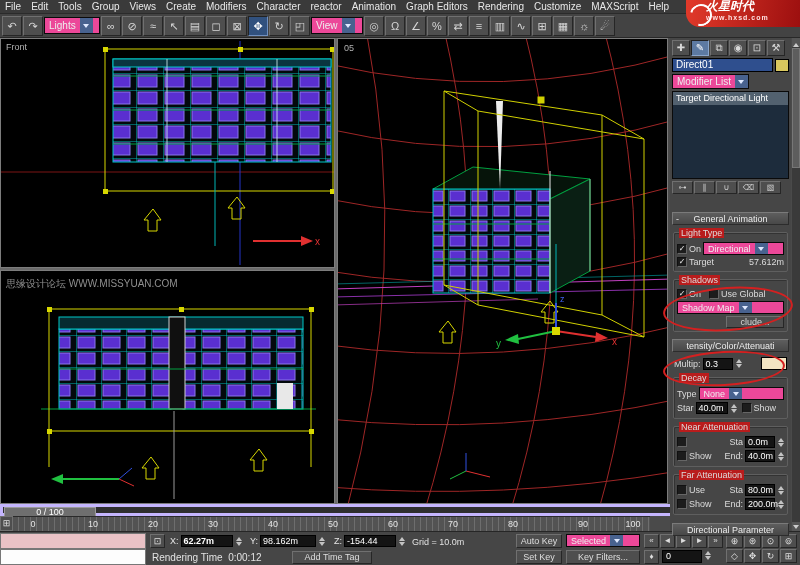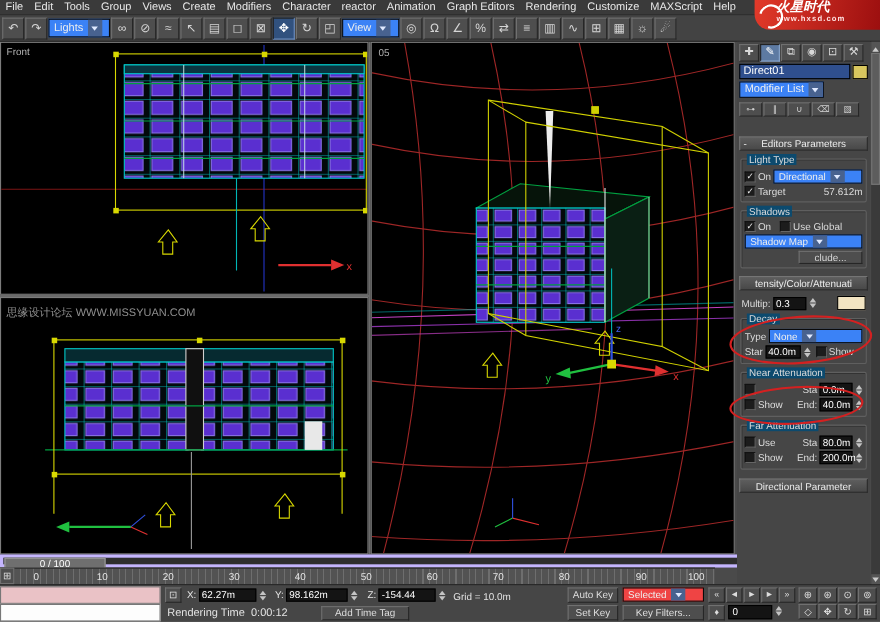--- a/index.html
+++ b/index.html
@@ -8,21 +8,21 @@
   #root{position:absolute;left:0;top:0;width:800px;height:565px;background:#4a4a4a;border-radius:20px;}
 
   
   .menubar{position:absolute;left:0;top:0;width:800px;height:14px;background:#3a3a3a;border-bottom:1px solid #2b2b2b;display:flex;align-items:center;font-size:10px;color:#e8e8e8;z-index:5;}
   .mi{padding:0 5px;white-space:nowrap;}
 
   
   .toolbar{position:absolute;left:0;top:14px;width:800px;height:24px;background:#434343;border-bottom:1px solid #282828;display:flex;align-items:center;gap:1px;padding:0 2px;z-index:5;}
   .tbtn{width:20px;height:20px;background:#4e4e4e;border:1px solid;border-color:#707070 #262626 #262626 #707070;color:#d6d6d6;font-size:11px;line-height:18px;text-align:center;flex:0 0 auto;}
   .tbtn.active{background:#31517e;border-color:#222 #6f8fbf #6f8fbf #222;color:#fff;}
-  .combo{height:17px;background:#3b82f6;border:1px solid #0a0a0a;color:#eee;font-size:10px;display:inline-flex;align-items:center;flex:0 0 auto;}
+  .combo{height:17px;background:#ec4899;border:1px solid #0a0a0a;color:#eee;font-size:10px;display:inline-flex;align-items:center;flex:0 0 auto;}
   .combo .txt{padding:0 4px;white-space:nowrap;overflow:hidden;}
   .carrow{width:13px;align-self:stretch;background:#48628f;display:flex;align-items:center;justify-content:center;}
   .carrow::after{content:"";border:3px solid transparent;border-top:4px solid #dfe9ff;margin-top:4px;}
 
   
   .logo{position:absolute;right:0;top:0;width:114px;height:27px;z-index:40;background:linear-gradient(100deg,#e23a2a,#9c0f0f);border-radius:0 0 0 14px;display:flex;align-items:flex-start;padding-left:20px;}
   .logo::before{content:"";position:absolute;left:4px;top:4px;width:18px;height:18px;border:2px solid #fff;border-radius:50%;border-left-color:transparent;transform:rotate(-30deg);}
   .logo .brand{color:#fff;font-weight:bold;font-size:12px;font-style:italic;line-height:12px;}
   .logo .site{display:block;color:#ffe2e2;font-size:7px;letter-spacing:1px;font-style:normal;}
 
@@ -45,21 +45,21 @@
   .modlist{margin:0 14px 2px 2px;height:15px;}
   .modlist .txt{flex:1;}
   .stack{margin:0 2px;height:88px;background:#1d2c3c;border:1px solid #0a0a0a;overflow:hidden;}
   .stackitem{height:13px;background:#52616f;color:#fff;font-size:9px;padding:0 3px;line-height:13px;white-space:nowrap;}
   .stackbtns{display:flex;gap:1px;padding:2px;}
   .sbtn{width:21px;height:13px;background:#4e4e4e;border:1px solid;border-color:#707070 #262626 #262626 #707070;text-align:center;font-size:8px;line-height:11px;color:#d0d0d0;}
 
   .roll{height:13px;background:linear-gradient(#5e5e5e,#484848);border:1px solid;border-color:#7a7a7a #2c2c2c #2c2c2c #7a7a7a;margin:0 2px;display:flex;align-items:center;justify-content:center;position:relative;font-size:9px;color:#ececec;white-space:nowrap;overflow:hidden;}
   .roll .minus{position:absolute;left:3px;}
   .grp{border:1px solid #5f5f5f;box-shadow:inset 1px 1px 0 #333;border-radius:2px;margin:7px 3px 0 3px;position:relative;padding:7px 2px 2px 2px;}
-  .grp-title{position:absolute;top:-5px;left:5px;background:#0c4a6e;padding:0 2px;font-size:9px;color:#dcdcdc;white-space:nowrap;}
+  .grp-title{position:absolute;top:-5px;left:5px;background:#b91c1c;padding:0 2px;font-size:9px;color:#dcdcdc;white-space:nowrap;}
   .cp-row{display:flex;align-items:center;gap:2px;margin:2px 1px;white-space:nowrap;}
   .cp-lbl{font-size:9px;color:#dcdcdc;}
   .chk{width:10px;height:10px;background:#1c1c1c;border:1px solid;border-color:#111 #666 #666 #111;display:inline-flex;align-items:center;justify-content:center;flex:0 0 auto;}
   .chk i{font-style:normal;font-size:8px;line-height:8px;color:#efefef;}
   .numfield{display:inline-flex;align-items:center;background:#141414;border:1px solid #000;height:12px;padding:0 2px;color:#fff;font-size:9px;}
   .spin{display:inline-flex;flex-direction:column;gap:1px;margin-left:1px;flex:0 0 auto;}
   .spin .su{width:0;height:0;border-left:3px solid transparent;border-right:3px solid transparent;border-bottom:4px solid #c4c4c4;}
   .spin .sd{width:0;height:0;border-left:3px solid transparent;border-right:3px solid transparent;border-top:4px solid #c4c4c4;}
   .combo.small{height:13px;font-size:9px;}
   .grow{flex:1;}
@@ -316,31 +316,34 @@
       <span class="cp-tab">⚒</span>
     </div>
     <div class="namerow">
       <span class="namefield">Direct01</span>
       <span class="swatch"></span>
     </div>
     <div class="combo modlist">
       <span class="txt">Modifier List</span>
       <span class="carrow"></span>
     </div>
+    <div class="stack">
+      <div class="stackitem">Target Directional Light</div>
+    </div>
     <div class="stackbtns">
       <span class="sbtn">⊶</span>
       <span class="sbtn">∥</span>
       <span class="sbtn">∪</span>
       <span class="sbtn">⌫</span>
       <span class="sbtn">▧</span>
     </div>
 
     <div class="roll" style="margin-top:16px;">
       <span class="minus">-</span>
-      <span>Editors Parameters</span>
+      <span>General Animation</span>
     </div>
 
     <div class="grp">
       <span class="grp-title">Light Type</span>
       <div class="cp-row">
         <span class="chk">
             <i>✓</i>
           </span>
         <span class="cp-lbl">On</span>
         <span class="combo small grow">
@@ -503,21 +506,21 @@
     <span class="rtick" style="left:633px;">100</span>
   </div>
 
   <div class="statusbar">
     <div class="listener-pink"></div>
     <div class="listener-white"></div>
     <span class="lockbtn">⊡</span>
 
     <div class="coord" style="left:170px;">
       <span class="cl">X:</span>
-      <span class="numfield" style="width:52px;">
+      <span class="numfield" style="width:52px;font-weight:bold;">
           <span>62.27m</span>
         </span>
       <span class="spin">
           <i class="su"></i>
           <i class="sd"></i>
         </span>
     </div>
     <div class="coord" style="left:250px;">
       <span class="cl">Y:</span>
       <span class="numfield" style="width:56px;">
@@ -537,21 +540,21 @@
           <i class="su"></i>
           <i class="sd"></i>
         </span>
     </div>
 
     <span class="gridlbl">Grid = 10.0m</span>
     <span class="prompt">Rendering Time  0:00:12</span>
     <span class="sbbtn" style="left:292px;top:19px;width:80px;height:13px;line-height:11px;">Add Time Tag</span>
 
     <span class="sbbtn" style="left:516px;top:2px;width:46px;height:14px;line-height:12px;">Auto Key</span>
-    <span class="combo small selcombo" style="background:#ef4444;">
+    <span class="combo small selcombo" style="background:#ec4899;">
       <span class="txt">Selected</span>
       <span class="carrow"></span>
     </span>
     <span class="sbbtn" style="left:516px;top:18px;width:46px;height:14px;line-height:12px;">Set Key</span>
     <span class="sbbtn" style="left:566px;top:18px;width:74px;height:14px;line-height:12px;">Key Filters...</span>
 
     <div class="pb">
       <span class="pbtn">«</span>
       <span class="pbtn">◄</span>
       <span class="pbtn">►</span>

